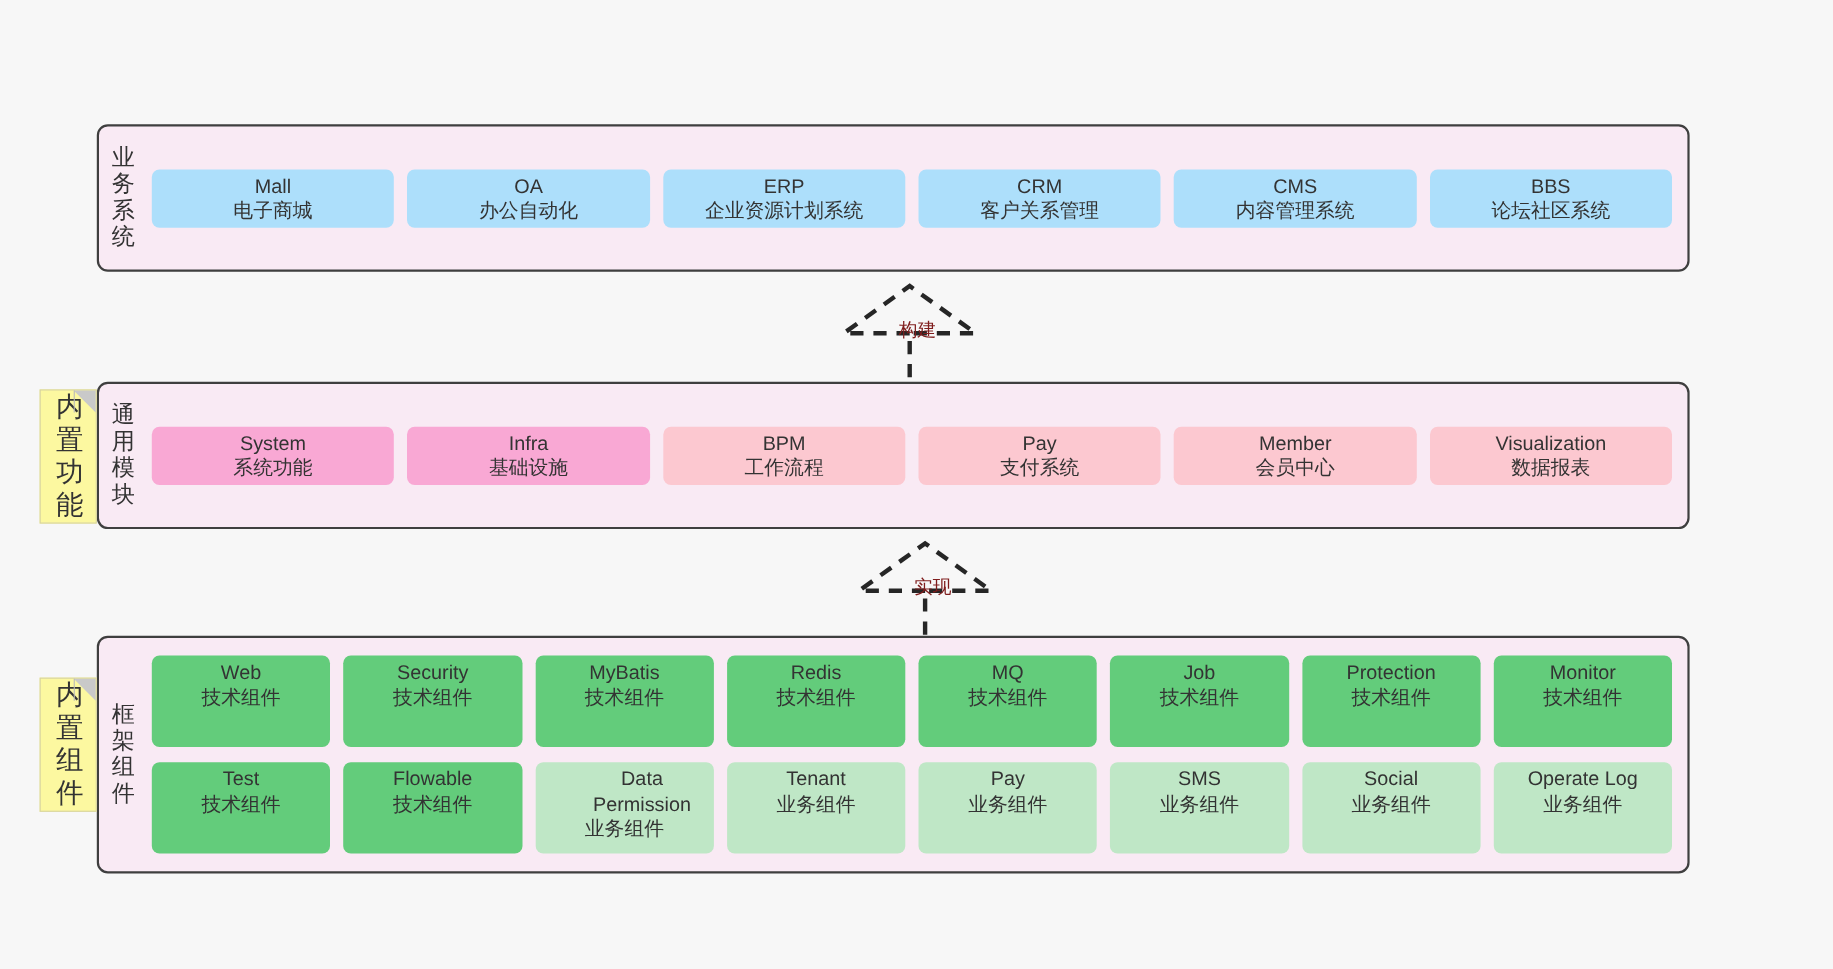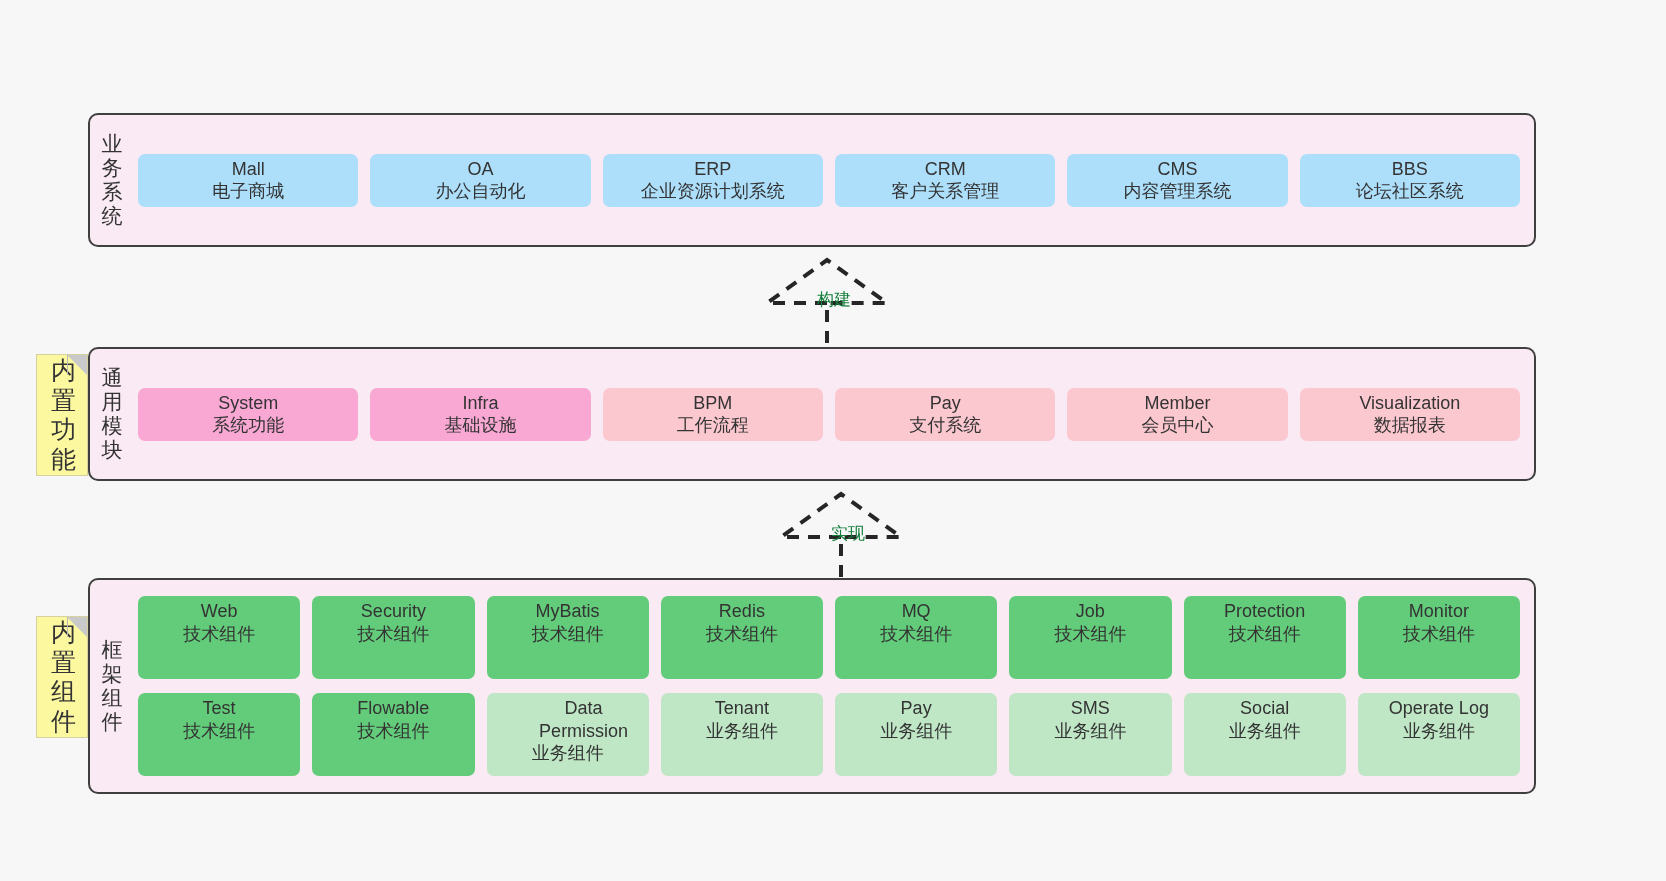--- a/index.html
+++ b/index.html
@@ -126,21 +126,21 @@
   
   .uml-arrow {
     position: absolute;
     width: 160px;
     height: 105px;
   }
   .uml-arrow svg { display: block; overflow: visible; }
   .uml-label {
     position: absolute;
     font-size: 17px;
-    color: #15803d;
+    color: #7f1d1d;
     background: transparent;
     white-space: nowrap;
   }
 </style>
 </head>
 <body>
 
 <div id="canvas">
 
   <div class="layer" style="left:88px; top:113px; width:1448px; height:134px;">

